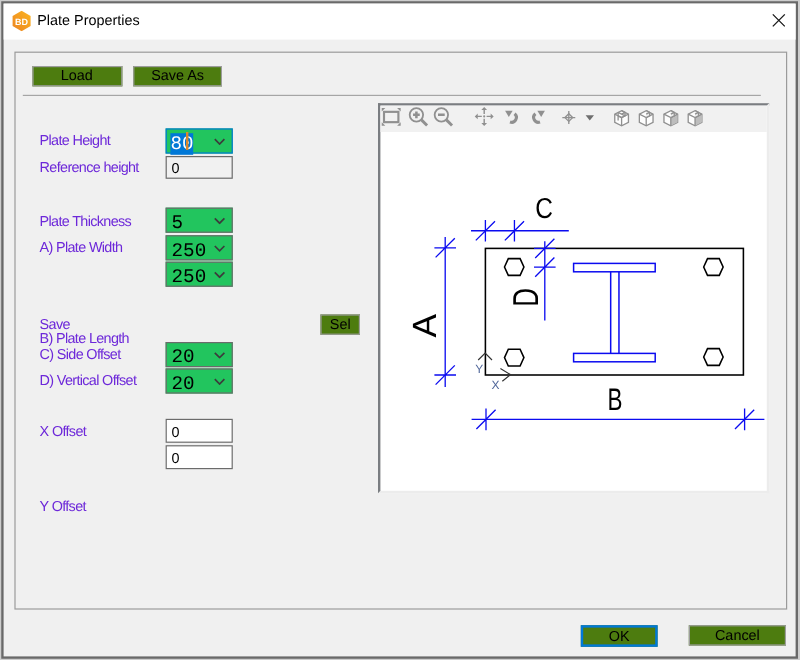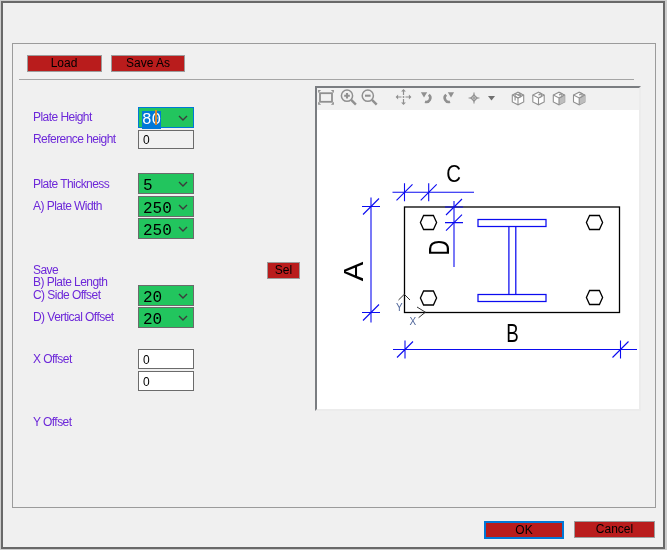--- a/index.html
+++ b/index.html
@@ -9,30 +9,46 @@
 .titlebar { position:absolute; left:0; top:0; width:100%; height:29.5px; background:#ffffff; }
 .title-text { position:absolute; left:28px; top:7px; font-size:12px; color:#000; }
 .abs { position:absolute; }
 .lbl { position:absolute; font-size:12px; letter-spacing:-0.55px; color:#6d28d9; white-space:nowrap; line-height:14px; }
 .combo { position:absolute; left:135px; width:56px; height:21px; background:#22c55e; border:1px solid #6b6b6b; font-size:16px;font-family:Liberation Mono, monospace; }
 .combo .txt { position:absolute; left:4px; top:3px; }
 .combo svg.chev { position:absolute; right:5px; top:7px; }
 .tbox { position:absolute; left:135px; background:#fff; border:1px solid #6b6b6b; font-size:12px; }
 .tbox .txt { position:absolute; left:4px; top:2px; }
 .dis { background:#f1f1f1; }
-.btn { position:absolute; background:#b91c1c; border:1px solid #9c9c9c; font-size:12px; text-align:center; color:#000; }
+.btn { position:absolute; background:#4d7c0f; border:1px solid #9c9c9c; font-size:12px; text-align:center; color:#000; }
 .sep { position:absolute; height:1px; background:#a5a5a5; }
 .panel { position:absolute; border:1px solid #9b9b9b; }
 .preview { position:absolute; border:2px solid; border-color:#7a7d81 #ececec #ececec #7a7d81; background:#fff; }
 .toolbar { position:absolute; left:0; top:0; width:100%; height:22px; background:#f1f1f1; }
 </style>
 </head>
 <body>
 <div class="dlg">
 
+  <div class="titlebar">
+    <svg class="abs" style="left:7px;top:6px" width="16" height="17" viewBox="0 0 16 17">
+      <defs>
+          <linearGradient id="og" x1="0" y1="1" x2="1" y2="0">
+        <stop offset="0" stop-color="#ec8422"></stop>
+            <stop offset="1" stop-color="#fbb521"></stop>
+      </linearGradient>
+        </defs>
+      <path d="M8 0 L15.5 4.25 L15.5 12.75 L8 17 L0.5 12.75 L0.5 4.25 Z" fill="url(#og)"></path>
+      <text x="8" y="11.6" font-size="7.5" font-weight="bold" fill="#fff" text-anchor="middle" font-family="Liberation Sans, sans-serif">BD</text>
+    </svg>
+    <span class="title-text">Plate Properties</span>
+    <svg class="abs" style="left:640px;top:8px" width="12" height="12" viewBox="0 0 12 12">
+      <path d="M1 1 L11 11 M11 1 L1 11" stroke="#1a1a1a" stroke-width="1.1" fill="none"></path>
+    </svg>
+  </div>
 
   <div class="panel" style="left:9px;top:39.5px;width:644px;height:465.5px;"></div>
 
   <div class="btn" style="left:23.5px;top:51.5px;width:75px;height:17px;line-height:15px;">Load</div>
   <div class="btn" style="left:108px;top:51.5px;width:74px;height:17px;line-height:15px;">Save As</div>
   <div class="sep" style="left:16px;top:76px;width:615px;"></div>
 
   <div class="lbl" style="left:30px;top:107px;">Plate Height</div>
   <div class="lbl" style="left:30px;top:129px;">Reference height</div>
   <div class="lbl" style="left:30px;top:174px;">Plate Thickness</div>
@@ -210,15 +226,15 @@
         <path d="M81.5 190 L87.3 184.3 L93 190"></path>
         <path d="M100 197 L108.4 202.2 L101.6 207.7"></path>
       </g>
       <g fill="#51679b" font-size="10">
         <text x="79" y="201">Y</text>
         <text x="92.5" y="214.5">X</text>
       </g>
     </svg>
   </div>
 
-  <div class="btn" style="left:481px;top:517.5px;width:80px;height:18px;line-height:14px;border:2px solid #0078d7;">OK</div>
+  <div class="btn" style="left:481px;top:517.5px;width:64px;height:18px;line-height:14px;border:2px solid #0078d7;">OK</div>
   <div class="btn" style="left:571px;top:518px;width:81px;height:17px;line-height:15px;">Cancel</div>
 </div>
 
 </body></html>

